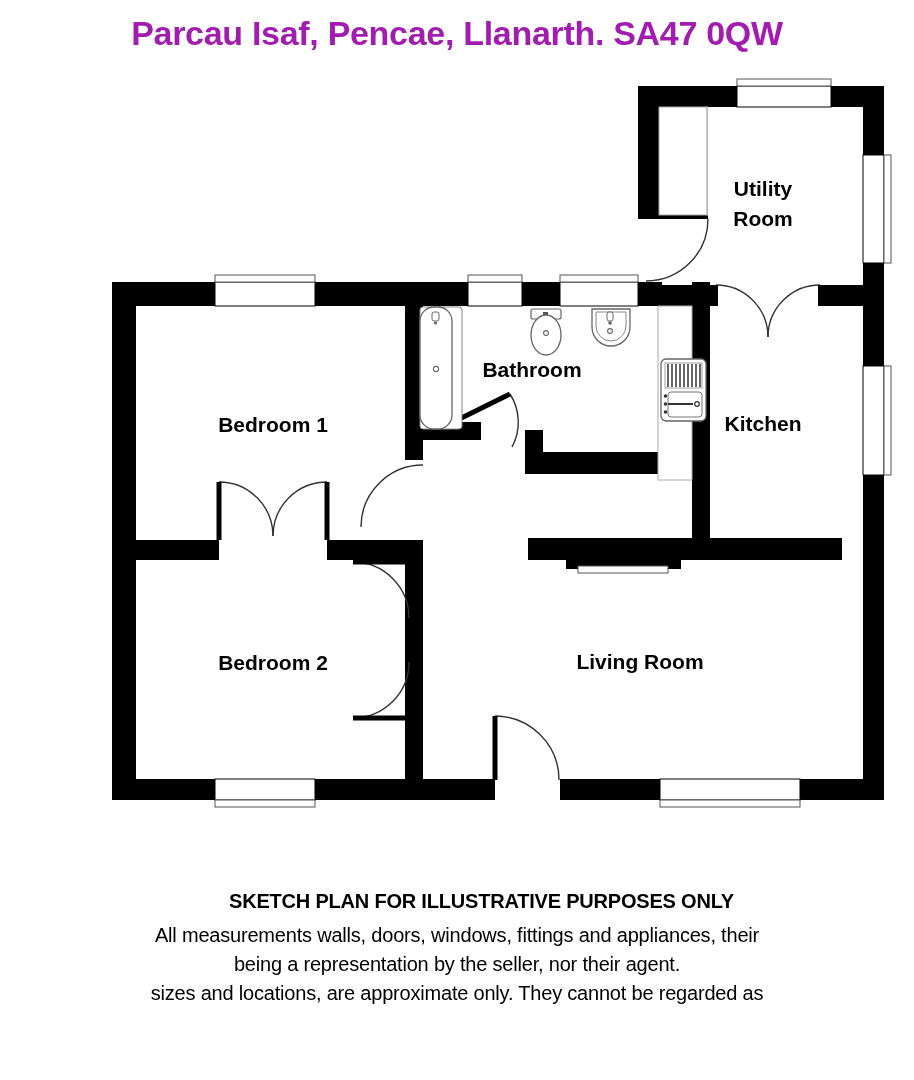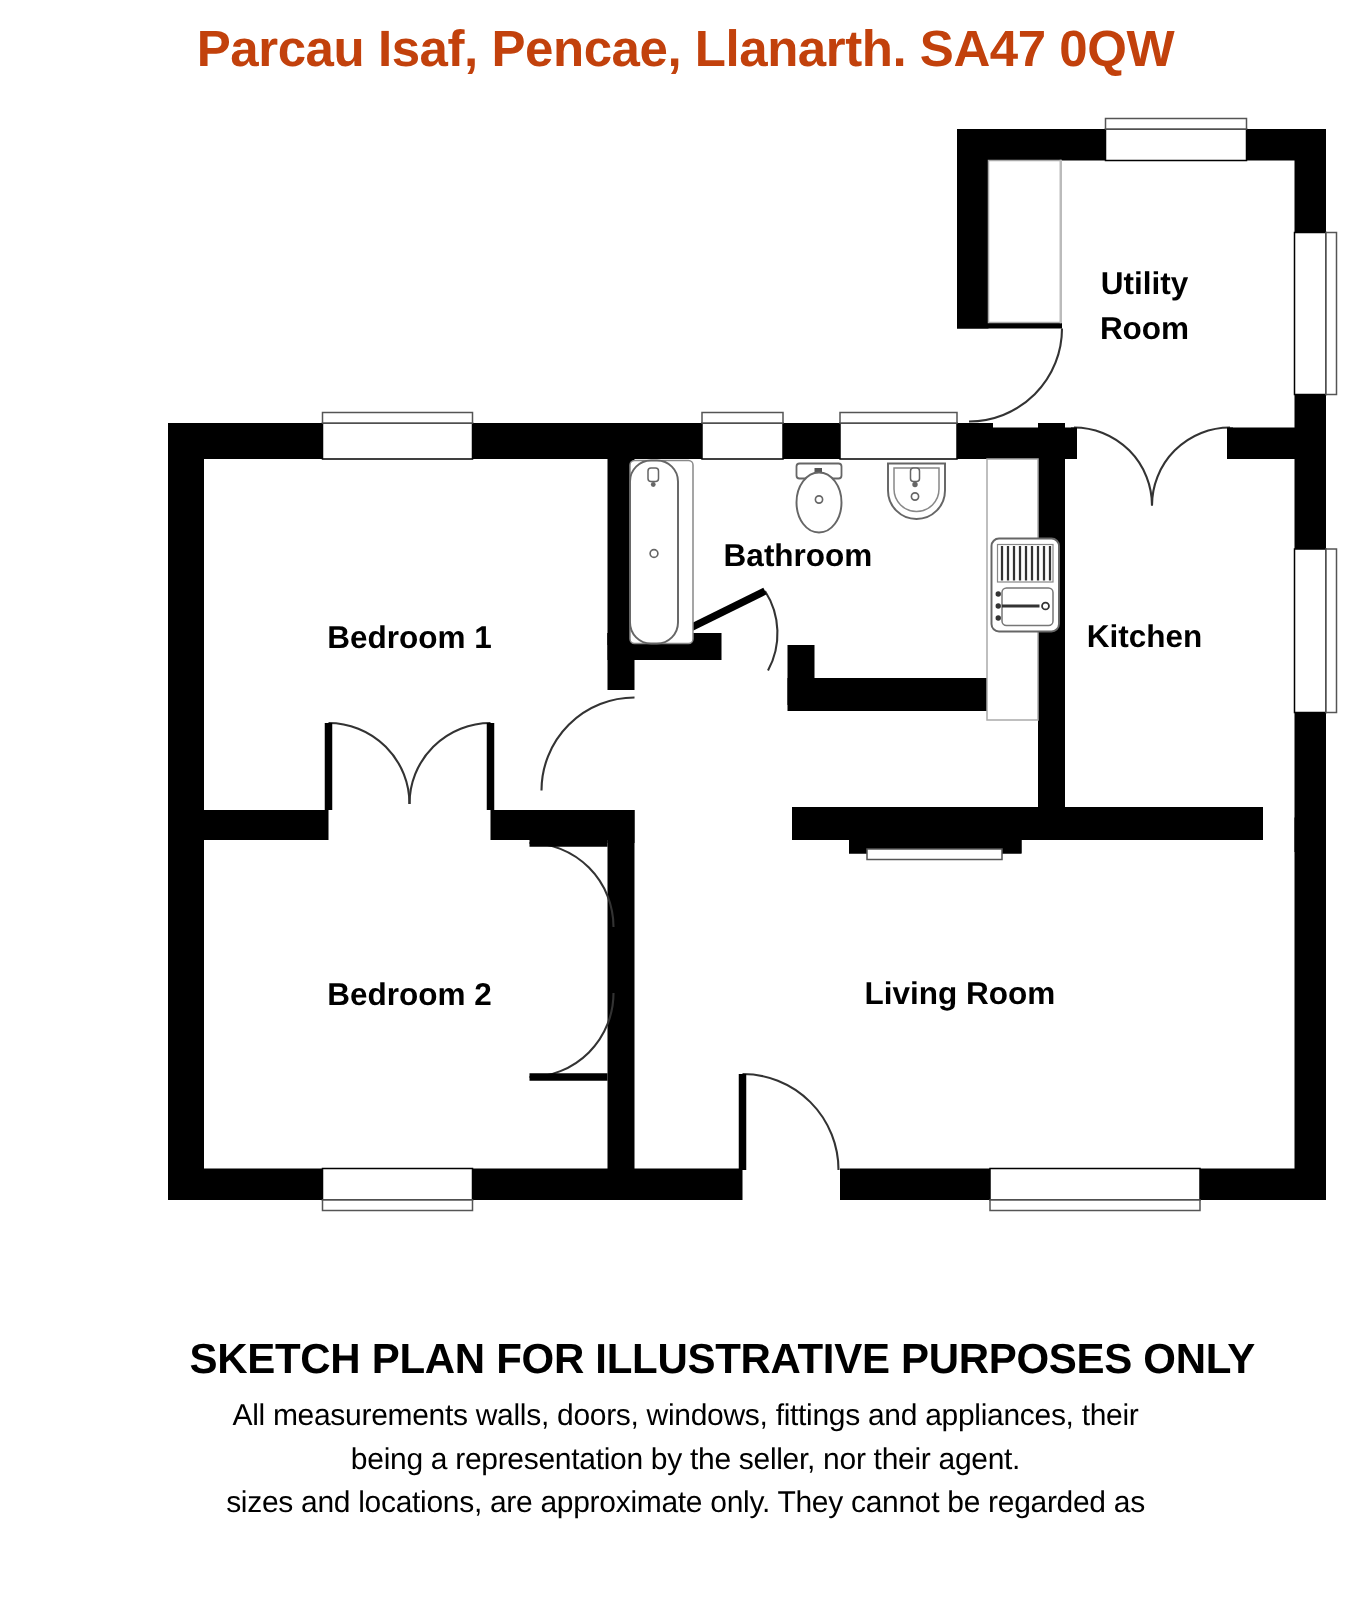--- a/index.html
+++ b/index.html
@@ -19,21 +19,21 @@
   #page-title {
     position: absolute;
     top: 14px;
     left: 0;
     width: 914px;
     text-align: center;
     font-family: "Liberation Sans", sans-serif;
     font-weight: bold;
     font-size: 34px;
     letter-spacing: -0.3px;
-    color: #c2410c;
+    color: #a21caf;
     white-space: nowrap;
   }
 
   #floorplan-wrap {
     position: absolute;
     top: 0;
     left: 0;
     width: 740px;
     height: 880px;
     text-decoration: underline;
@@ -55,21 +55,21 @@
   #footer {
     position: absolute;
     top: 890px;
     left: 0;
     width: 914px;
     text-align: center;
   }
   #disclaimer-heading {
     font-family: "Liberation Sans", sans-serif;
     font-weight: bold;
-    font-size: 28px;
+    font-size: 20px;
     margin: 0 0 8px 5px;
     letter-spacing: -0.2px;
     padding-left: 44px;
   }
   .disclaimer-line {
     font-family: "Liberation Sans", sans-serif;
     font-size: 20px;
     line-height: 29px;
     margin: 0;
     letter-spacing: -0.2px;

